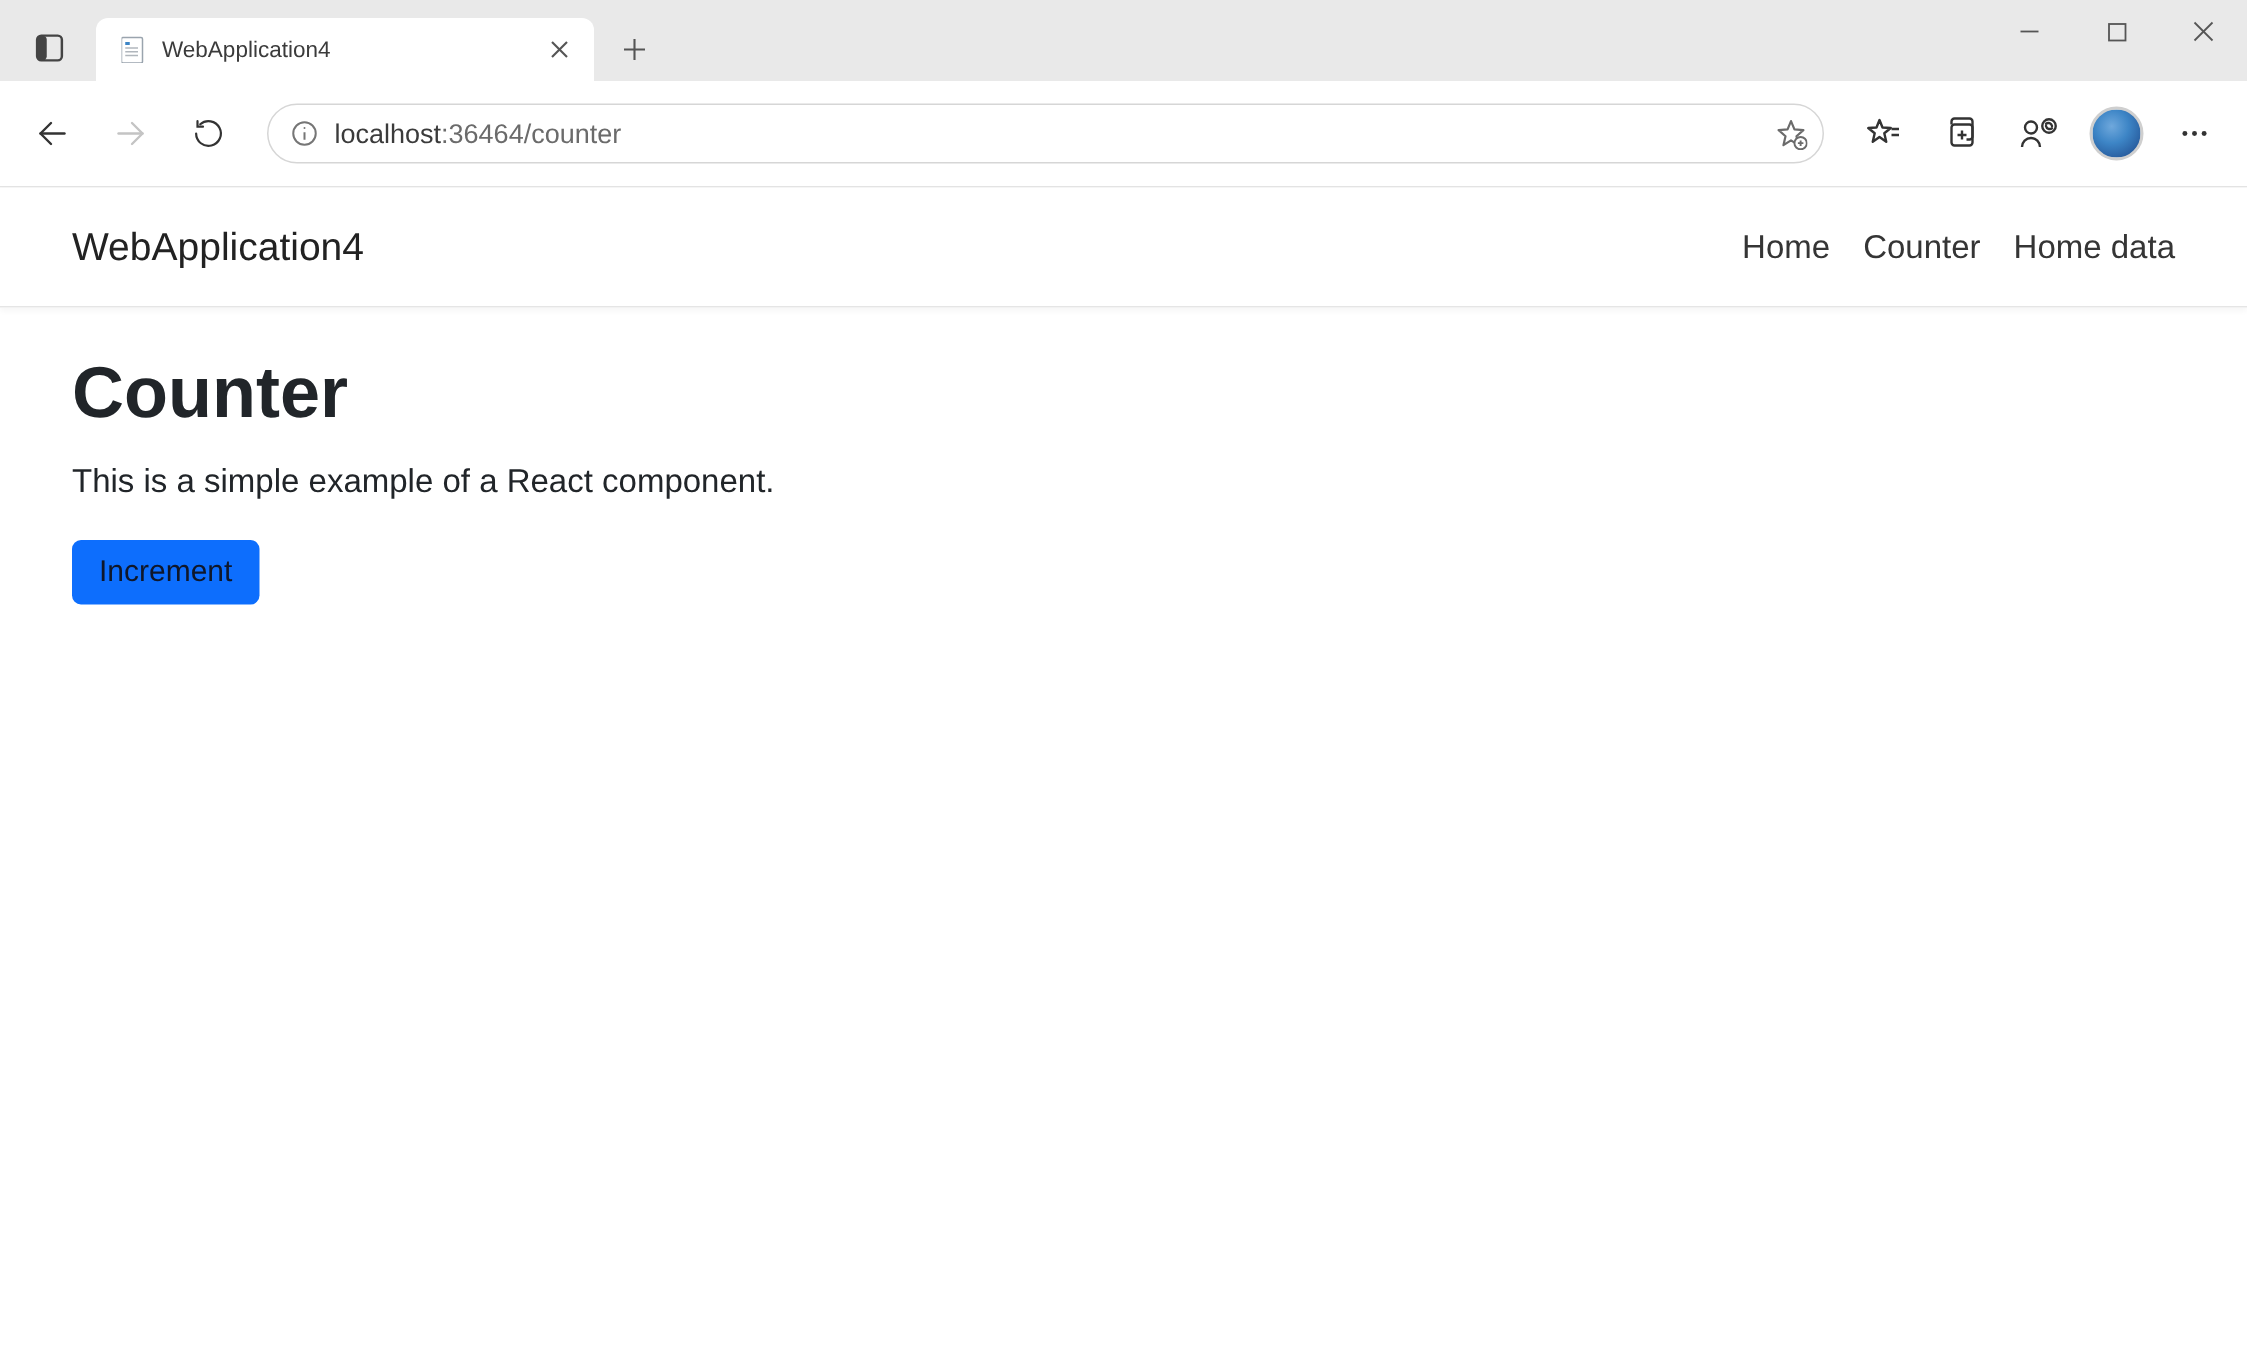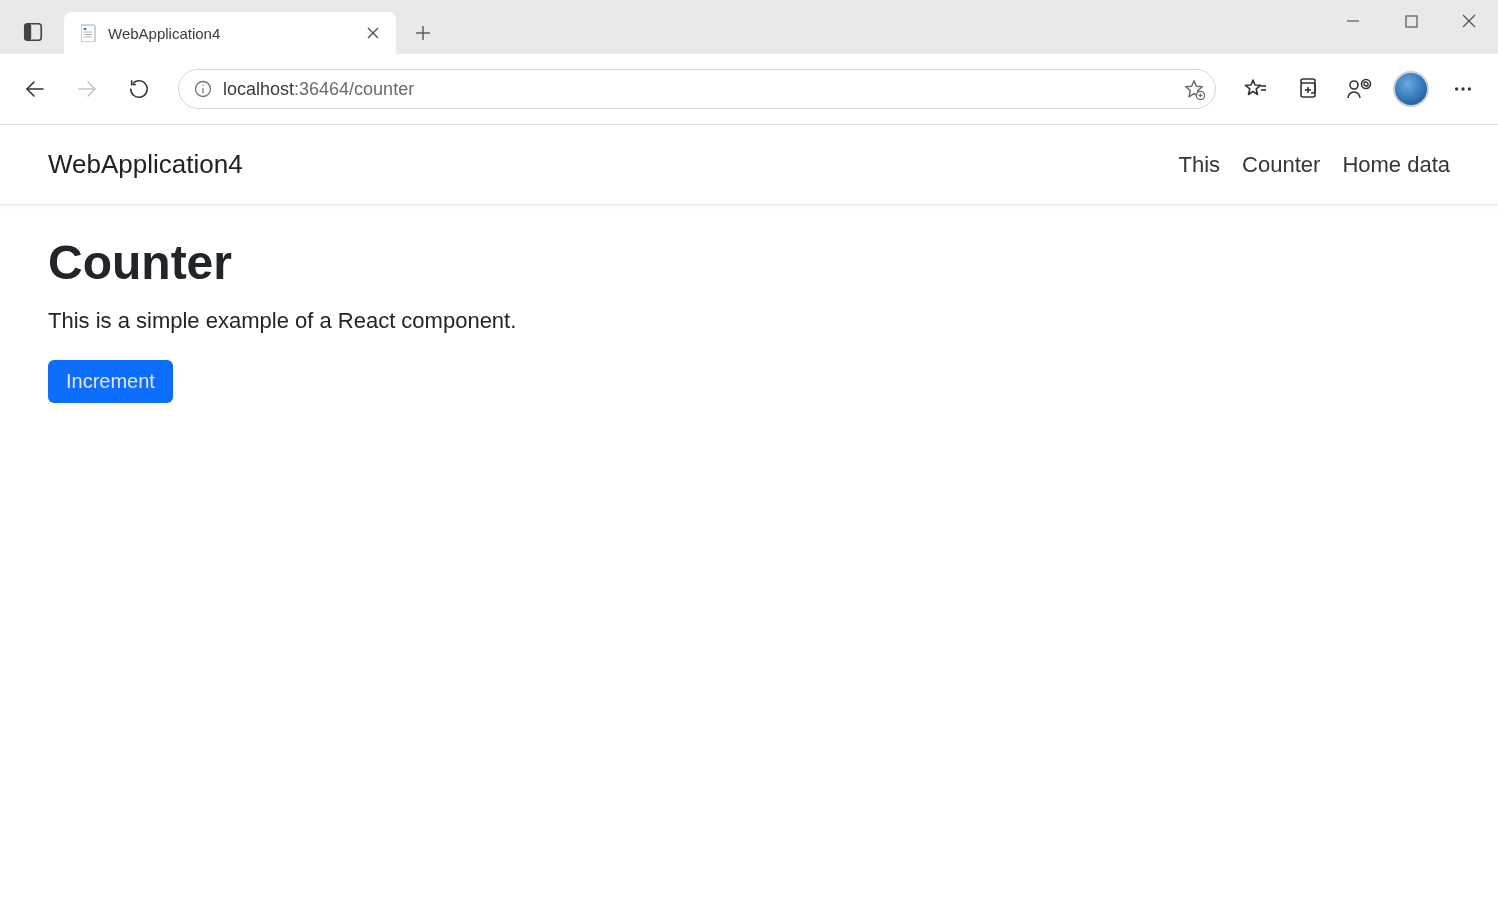--- a/index.html
+++ b/index.html
@@ -34,21 +34,21 @@
     .site-header { display:flex; align-items:center; height: 80px; padding: 0 48px; border-bottom: 1px solid #e5e5e5; box-shadow: 0 2px 4px rgba(0,0,0,0.04); }
     .brand { font-size: 26px; color:#222; }
     .site-nav { margin-left:auto; display:flex; gap: 22px; }
     .site-nav a { font-size: 22px; color:#353535; text-decoration:none; }
 
     .content { padding: 30px 48px; }
     h1.page-title { font-size: 48px; font-weight: 700; color:#212529; margin-bottom: 18px; }
     .desc { font-size: 22px; color:#212529; margin-bottom: 26px; }
     .count-line { font-size: 22px; color:#212529; margin-bottom: 26px; }
     .count-line .count { font-weight: 700; }
-    .btn-primary { display:inline-block; background:#0d6efd; color:#e5e5e5; font-size: 20px; padding: 10px 18px; border:none; border-radius: 6px; cursor:pointer; }
+    .btn-primary { display:inline-block; background:#0d6efd; color:#0f172a; font-size: 20px; padding: 10px 18px; border:none; border-radius: 6px; cursor:pointer; }
 
     svg { display:block; }
   </style>
 </head>
 <body>
 
 <div class="titlebar">
   <div class="tab-strip">
     <div class="tab-button-icon">
       <svg width="22" height="22" viewBox="0 0 24 24" fill="none" stroke="#444" stroke-width="1.8">
@@ -175,21 +175,21 @@
         <circle cx="12" cy="12" r="1.8"></circle>
         <circle cx="19" cy="12" r="1.8"></circle>
       </svg>
   </div>
 </div>
 
 <div class="viewport">
   <div class="site-header">
     <a class="brand">WebApplication4</a>
     <nav class="site-nav">
-      <a href="#">This</a>
+      <a href="#">Home</a>
       <a href="#">Counter</a>
       <a href="#">Home data</a>
     </nav>
   </div>
 
   <div class="content">
     <h1 class="page-title">Counter</h1>
     <p class="desc">This is a simple example of a React component.</p>
     <button class="btn-primary">Increment</button>
   </div>

